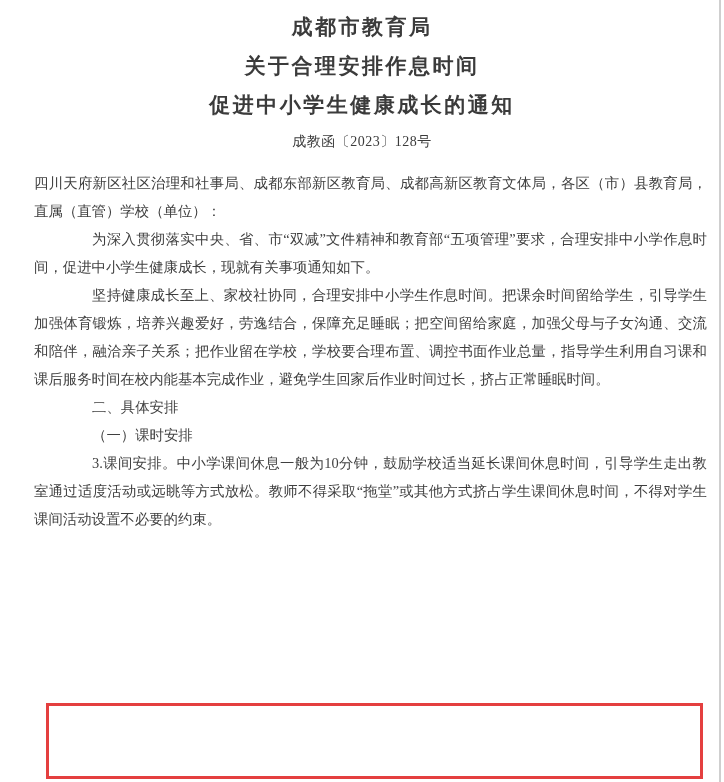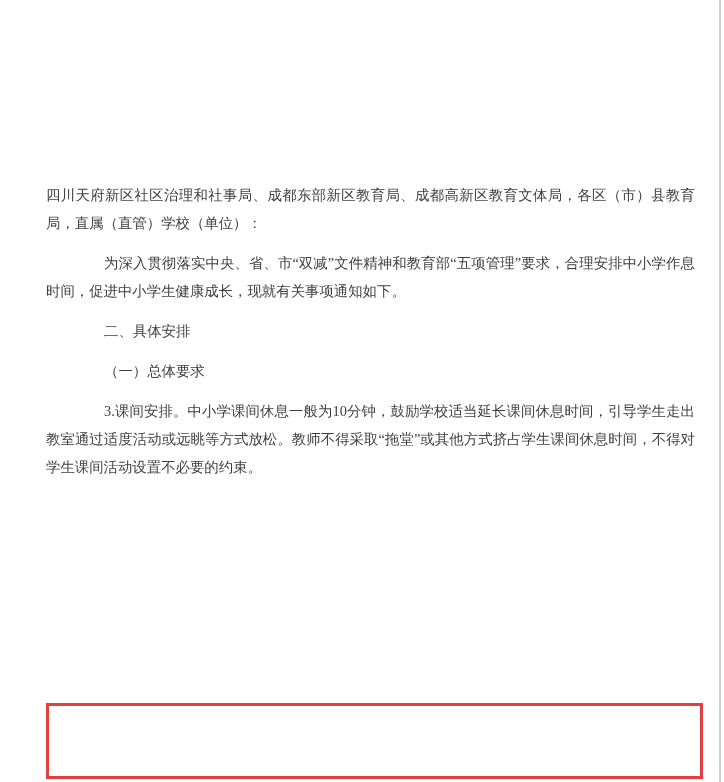--- a/index.html
+++ b/index.html
@@ -49,21 +49,21 @@
     position: absolute;
     top: 169px;
     left: 34px;
     width: 673px;
     font-size: 14.4px;
     line-height: 28px;
     text-align: justify;
     color: #3f3f3f;
   }
   .doc-body p {
-    margin: 12px;
+    margin: 0;
     padding: 0;
   }
   .doc-body p.indent {
     text-indent: 58px;
   }
   .highlight-box {
     position: absolute;
     left: 46px;
     top: 703px;
     width: 657px;
@@ -71,26 +71,33 @@
     border: 3px solid #e43f3f;
     box-sizing: border-box;
     background: transparent;
   }
 </style>
 </head>
 <body>
 
 <div class="page">
 
+  <div class="doc-header">
+    <div class="title-line">成都市教育局</div>
+    <div class="title-line">关于合理安排作息时间</div>
+    <div class="title-line">促进中小学生健康成长的通知</div>
+    <div class="doc-number">成教函〔2023〕128号</div>
+  </div>
 
   <div class="doc-body">
       <p class="plain">四川天府新区社区治理和社事局、成都东部新区教育局、成都高新区教育文体局，各区（市）县教育局，直属（直管）学校（单位）：</p>
       <p class="indent">为深入贯彻落实中央、省、市“双减”文件精神和教育部“五项管理”要求，合理安排中小学作息时间，促进中小学生健康成长，现就有关事项通知如下。</p>
+      <p class="indent">坚持健康成长至上、家校社协同，合理安排中小学生作息时间。把课余时间留给学生，引导学生加强体育锻炼，培养兴趣爱好，劳逸结合，保障充足睡眠；把空间留给家庭，加强父母与子女沟通、交流和陪伴，融洽亲子关系；把作业留在学校，学校要合理布置、调控书面作业总量，指导学生利用自习课和课后服务时间在校内能基本完成作业，避免学生回家后作业时间过长，挤占正常睡眠时间。</p>
       <p class="indent">二、具体安排</p>
-      <p class="indent">（一）总体要求</p>
+      <p class="indent">（一）课时安排</p>
       <p class="indent">3.课间安排。中小学课间休息一般为10分钟，鼓励学校适当延长课间休息时间，引导学生走出教室通过适度活动或远眺等方式放松。教师不得采取“拖堂”或其他方式挤占学生课间休息时间，不得对学生课间活动设置不必要的约束。</p>
     </div>
 
   <div class="highlight-box" style="border-color: rgb(228, 63, 63);"></div>
 
   <div class="page-edge"></div>
 
 </div>
 
 </body></html>

